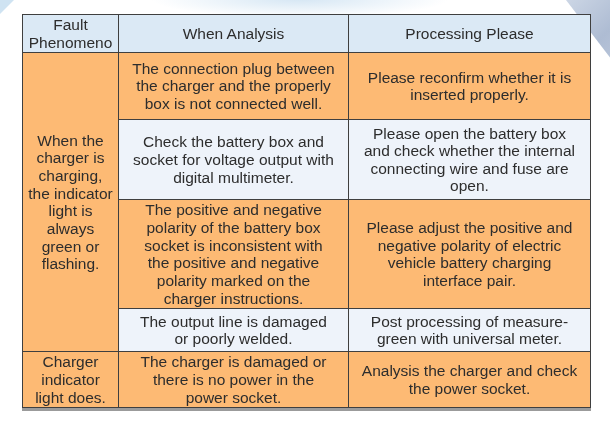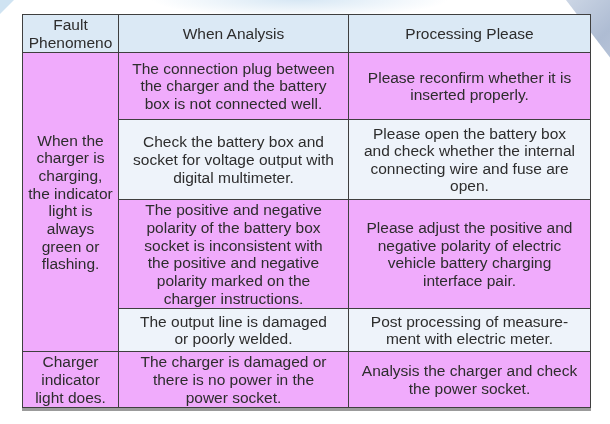--- a/index.html
+++ b/index.html
@@ -32,21 +32,21 @@
     background: radial-gradient(ellipse at center, rgba(206,226,242,0.85) 0%, rgba(255,255,255,0) 70%);
     z-index: 0;
   }
 
   
   table.fault-table {
     position: absolute; left: 22px; top: 14px;
     width: 568px;
     border-collapse: collapse;
     table-layout: fixed;
-    background: #f0abfc;
+    background: #fdba74;
     z-index: 1;
     box-shadow: 0 3px 0 #9b9b9b;
   }
   .fault-table td, .fault-table th {
     border: 1.5px solid #3f3f3f;
     text-align: center;
     vertical-align: middle;
     white-space: pre-line;
     font-weight: normal;
     color: #2d2d2d;
@@ -90,21 +90,21 @@
     <tr class="row-1">
       <td rowspan="4">When the
 charger is
 charging,
 the indicator
 light is
 always
 green or
 flashing.</td>
       <td>The connection plug between
-the charger and the battery
+the charger and the properly
 box is not connected well.</td>
       <td>Please reconfirm whether it is
 inserted properly.</td>
     </tr>
     <tr class="row-2">
       <td class="tint">Check the battery box and
 socket for voltage output with
 digital multimeter.</td>
       <td class="tint">Please open the battery box
 and check whether the internal
@@ -120,21 +120,21 @@
 charger instructions.</td>
       <td>Please adjust the positive and
 negative polarity of electric
 vehicle battery charging
 interface pair.</td>
     </tr>
     <tr class="row-4">
       <td class="tint">The output line is damaged
 or poorly welded.</td>
       <td class="tint">Post processing of measure-
-ment with electric meter.</td>
+green with universal meter.</td>
     </tr>
     <tr class="row-5">
       <td>Charger
 indicator
 light does.</td>
       <td>The charger is damaged or
 there is no power in the
 power socket.</td>
       <td>Analysis the charger and check
 the power socket.</td>

